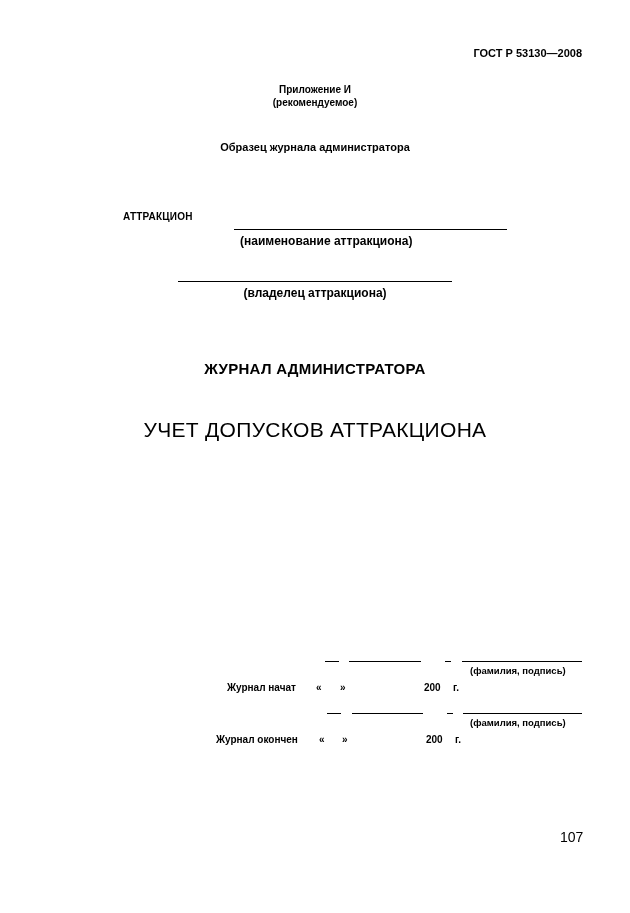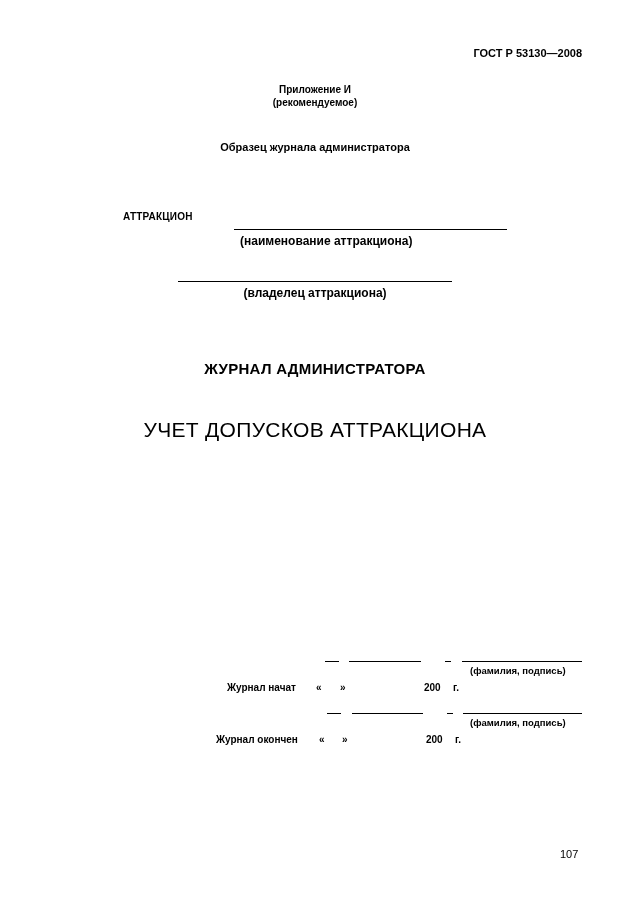--- a/index.html
+++ b/index.html
@@ -29,21 +29,21 @@
 
     .owner-line { left: 178px; width: 274px; top: 281px; }
     .owner-caption { left: 178px; width: 274px; top: 286px; text-align: center; font-size: 12px; font-weight: bold; }
 
     .journal-title { left: 0; right: 0; top: 360px; text-align: center; font-size: 15px; font-weight: bold; letter-spacing: 0.3px; }
     .big-title { left: 0; right: 0; top: 402px; text-align: center; font-size: 21px; font-weight: normal; line-height: 24px; letter-spacing: 0.3px; margin-top: 16px; }
 
     .jrow { font-size: 10px; font-weight: bold; margin-top: 32px; }
     .sig-caption { font-size: 9.5px; font-weight: bold; }
 
-    .page-number { left: 560px; top: 829px; font-size: 11px; margin-top: 19px; }
+    .page-number { left: 560px; top: 829px; font-size: 14px; }
   </style>
 </head>
 <body>
 
 <div class="abs header-code">ГОСТ Р 53130—2008</div>
 
 <div class="abs appendix">
   <div>Приложение И</div>
   <div>(рекомендуемое)</div>
 </div>

